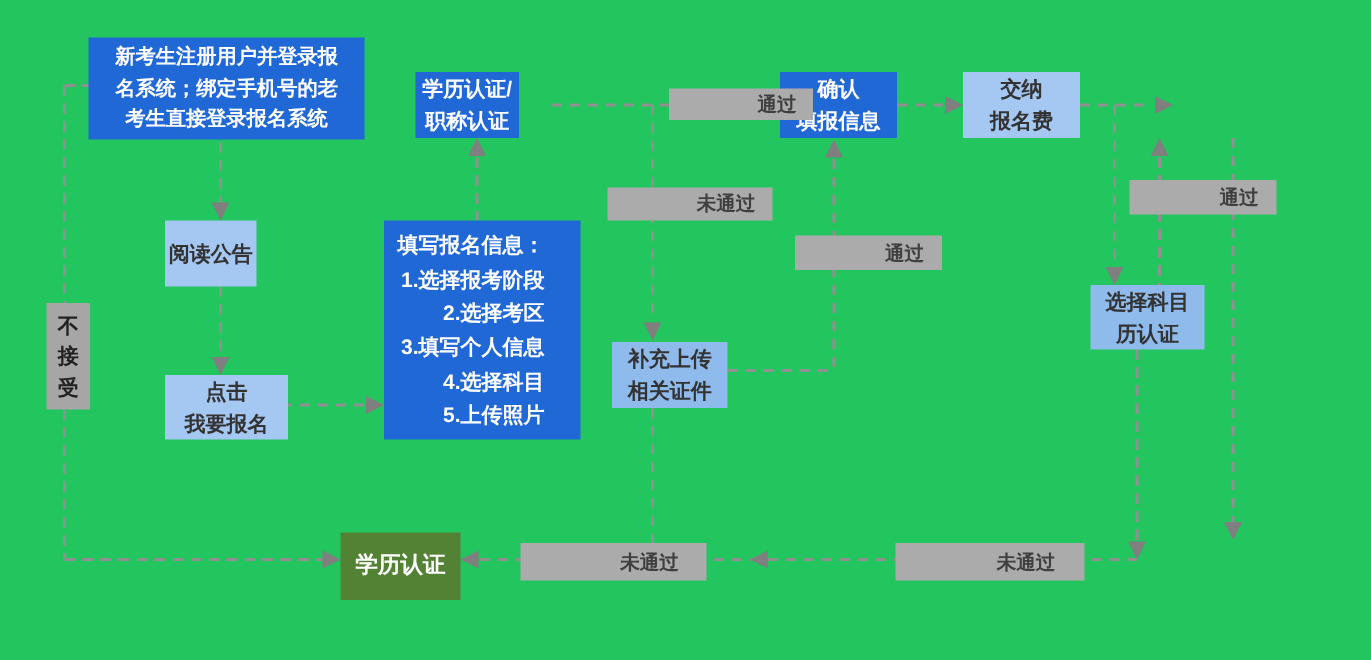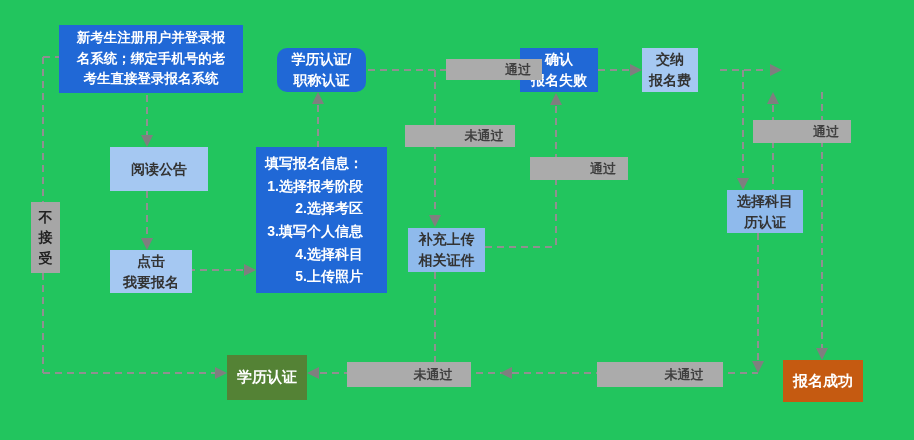--- a/index.html
+++ b/index.html
@@ -96,55 +96,54 @@
   <div class="ad" style="left:752px;top:361px;"></div>
 
   <div class="hl" style="left:320px;top:372px;width:438px;"></div>
   <div class="al" style="left:500px;top:367px;"></div>
   <div class="al" style="left:307px;top:367px;"></div>
 
   <div class="node dark reg" style="left:59px;top:25px;width:184px;height:68px;">新考生注册用户并登录报
 名系统；绑定手机号的老
 考生直接登录报名系统</div>
 
-  <div class="node lightA" style="left:110px;top:147px;width:98px;height:44px;">阅读公告</div>
+  <div class="node lightA" style="left:110px;top:147px;width:61px;height:44px;">阅读公告</div>
 
   <div class="node lightA" style="left:110px;top:250px;width:82px;height:43px;">点击
 我要报名</div>
 
   <div class="node graybox" style="left:31px;top:202px;width:29px;height:71px;line-height:1.45;">不
 接
 受</div>
 
   <div class="node dark left" style="left:256px;top:147px;width:122px;height:146px;line-height:1.62;">填写报名信息：
 1.选择报考阶段
 2.选择考区
 3.填写个人信息
 4.选择科目
 5.上传照片</div>
 
-  <div class="node dark" style="left:277px;top:48px;width:89px;height:44px;border-radius:10px;">学历认证/
+  <div class="node dark" style="left:277px;top:48px;width:69px;height:44px;">学历认证/
 职称认证</div>
 
   <div class="node dark" style="left:520px;top:48px;width:78px;height:44px;">确认
-报名失败</div>
+填报信息</div>
 
-  <div class="node lightA" style="left:642px;top:48px;width:56px;height:44px;">交纳
+  <div class="node lightA" style="left:642px;top:48px;width:78px;height:44px;">交纳
 报名费</div>
 
 
   <div class="node lightB" style="left:408px;top:228px;width:77px;height:44px;text-align:right;">补充上传
 相关证件</div>
 
   <div class="node lightB" style="left:727px;top:190px;width:76px;height:43px;">选择科目
 历认证</div>
 
   <div class="node green" style="left:227px;top:355px;width:80px;height:45px;">学历认证</div>
 
-  <div class="node orange" style="left:783px;top:360px;width:80px;height:42px;">报名成功</div>
 
   <div class="lbl" style="left:446px;top:59px;width:48px;height:21px;">通过</div>
 
   <div class="lbl" style="left:405px;top:125px;width:62px;height:22px;">未通过</div>
 
   <div class="lbl" style="left:530px;top:157px;width:50px;height:23px;">通过</div>
 
   <div class="lbl" style="left:753px;top:120px;width:50px;height:23px;">通过</div>
 
   <div class="lbl" style="left:347px;top:362px;width:76px;height:25px;">未通过</div>

